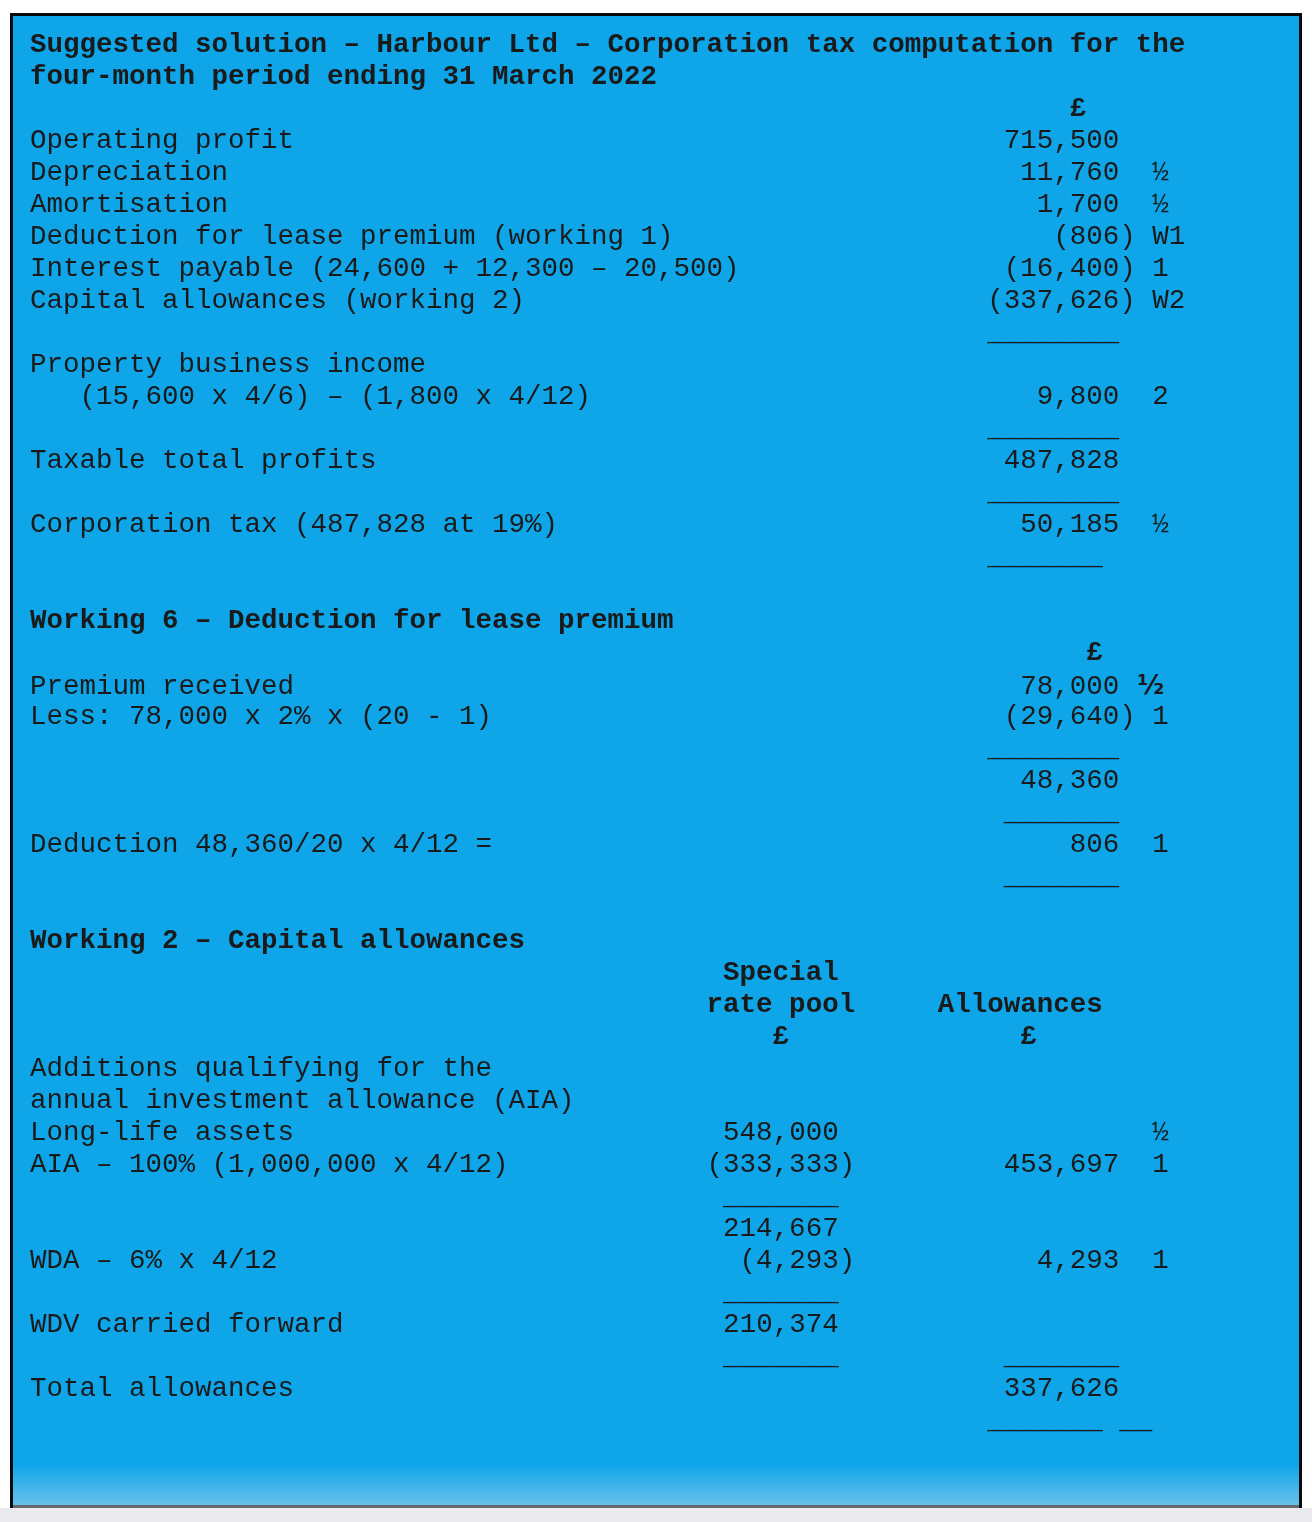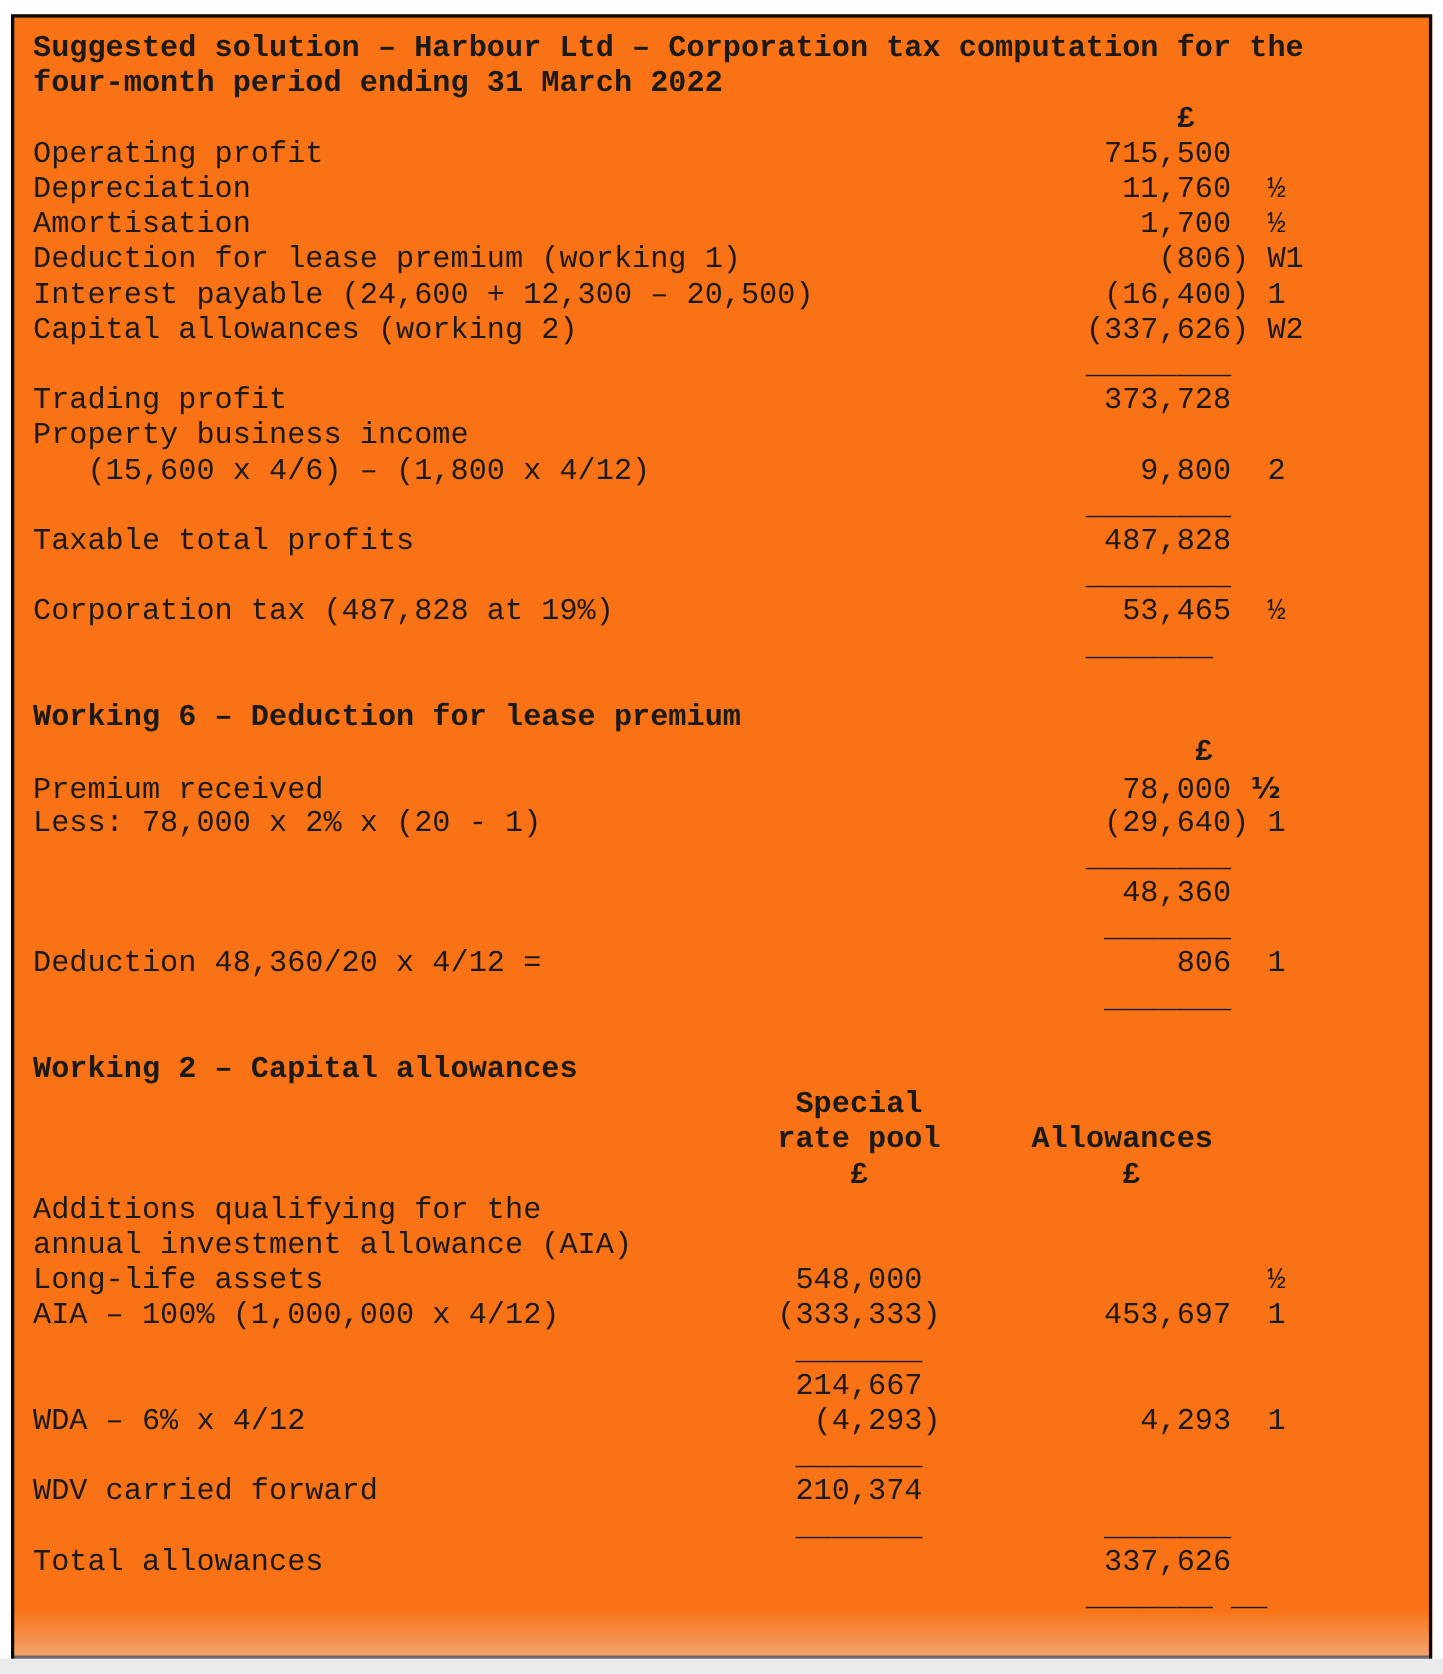--- a/index.html
+++ b/index.html
@@ -8,21 +8,21 @@
     position: relative;
     background: #ffffff;
     font-family: "Liberation Mono", monospace;
   }
   .doc {
     position: absolute;
     left: 10px; top: 13px;
     width: 1292px; height: 1495px;
     box-sizing: border-box;
     border: 3px solid #0a0a0a;
-    background: #f97316;
+    background: #0ea5e9;
     padding: 13px 4px 0 17px;
     color: #1a1a1a;
     overflow: hidden;
   }
   .line {
     height: 32px;
     line-height: 32px;
     font-size: 27.5px;
     white-space: pre;
   }
@@ -54,27 +54,26 @@
       <div class="line"><span class="b">Suggested solution – Harbour Ltd – Corporation tax computation for the</span></div>
       <div class="line"><span class="b">four-month period ending 31 March 2022</span></div>
       <div class="line"><span class="b">                                                               £</span></div>
       <div class="line"><span>Operating profit</span><span>                                           715,500</span></div>
       <div class="line"><span>Depreciation</span><span>                                                11,760</span><span>  ½</span></div>
       <div class="line"><span>Amortisation</span><span>                                                 1,700</span><span>  ½</span></div>
       <div class="line"><span>Deduction for lease premium (working 1)</span><span>                       (806)</span><span> W1</span></div>
       <div class="line"><span>Interest payable (24,600 + 12,300 – 20,500)</span><span>                (16,400)</span><span> 1</span></div>
       <div class="line"><span>Capital allowances (working 2)</span><span>                            (337,626)</span><span> W2</span></div>
       <div class="line"><span>                                                          ________</span></div>
-      <div class="line"><span>Trading profit</span><span>                                             373,728</span></div>
       <div class="line"><span>Property business income</span></div>
       <div class="line"><span>   (15,600 x 4/6) – (1,800 x 4/12)</span><span>                           9,800</span><span>  2</span></div>
       <div class="line"><span>                                                          ________</span></div>
       <div class="line"><span>Taxable total profits</span><span>                                      487,828</span></div>
       <div class="line"><span>                                                          ________</span></div>
-      <div class="line"><span>Corporation tax (487,828 at 19%)</span><span>                            53,465</span><span>  ½</span></div>
+      <div class="line"><span>Corporation tax (487,828 at 19%)</span><span>                            50,185</span><span>  ½</span></div>
       <div class="line"><span>                                                          _______</span></div>
       <div class="line"></div>
       <div class="line"><span class="b">Working 6 – Deduction for lease premium</span></div>
       <div class="line"><span class="b">                                                                £</span></div>
       <div class="line"><span>Premium received</span><span>                                            78,000</span><span class="fb">  ½</span></div>
       <div class="line"><span>Less: 78,000 x 2% x (20 - 1)</span><span>                               (29,640)</span><span> 1</span></div>
       <div class="line"><span>                                                          ________</span></div>
       <div class="line"><span>                                                            48,360</span></div>
       <div class="line"><span>                                                           _______</span></div>
       <div class="line"><span>Deduction 48,360/20 x 4/12 =</span><span>                                   806</span><span>  1</span></div>

